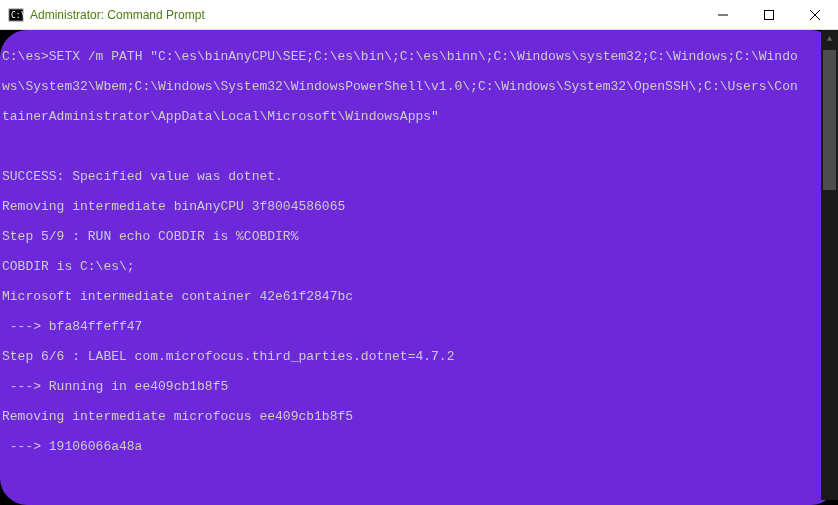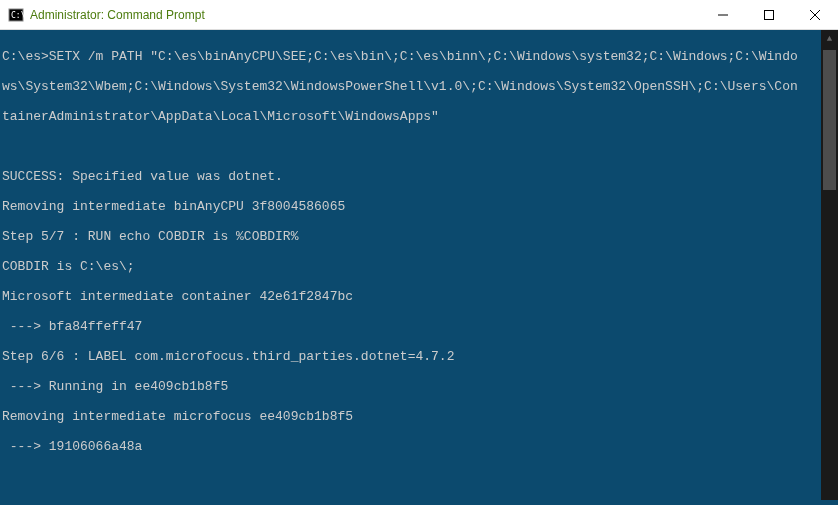--- a/index.html
+++ b/index.html
@@ -40,30 +40,31 @@
   .titlebar .btn {
     width: 46px;
     height: 100%;
     display: flex;
     align-items: center;
     justify-content: center;
     font-family: 'Segoe UI', sans-serif;
     color: #000;
   }
   .terminal {
-    background: #0c4a6e;
+    background: #6d28d9;
     color: #ccc;
     padding: 4px 2px;
     line-height: 15px;
     white-space: pre;
     font-family: Consolas, 'Courier New', monospace;
     font-size: 13px;
     position: relative;
     height: calc(100% - 30px);
     overflow: hidden;
+    border-radius: 27px;
   }
   .scrollbar {
     position: absolute;
     right: 0;
     top: 30px;
     width: 17px;
     bottom: 5px;
     background: #1a1a1a;
   }
   .scrollbar .thumb {
@@ -118,21 +119,21 @@
   </div>
 </div>
 
 <div class="terminal">
 <div><span>C:\es&gt;</span><span>SETX /m PATH "C:\es\binAnyCPU\SEE;C:\es\bin\;C:\es\binn\;C:\Windows\system32;C:\Windows;C:\Windo</span></div>
 <div>ws\System32\Wbem;C:\Windows\System32\WindowsPowerShell\v1.0\;C:\Windows\System32\OpenSSH\;C:\Users\Con</div>
 <div>tainerAdministrator\AppData\Local\Microsoft\WindowsApps"</div>
 <div>&nbsp;</div>
 <div>SUCCESS: Specified value was dotnet.</div>
 <div>Removing intermediate binAnyCPU 3f8004586065</div>
-<div>Step 5/7 : RUN echo COBDIR is %COBDIR%</div>
+<div>Step 5/9 : RUN echo COBDIR is %COBDIR%</div>
 <div>COBDIR is C:\es\;</div>
 <div>Microsoft intermediate container 42e61f2847bc</div>
 <div> ---&gt; bfa84ffeff47</div>
 <div>Step 6/6 : LABEL com.microfocus.third_parties.dotnet=4.7.2</div>
 <div> ---&gt; Running in ee409cb1b8f5</div>
 <div>Removing intermediate microfocus ee409cb1b8f5</div>
 <div> ---&gt; 19106066a48a</div>
 
 
 

